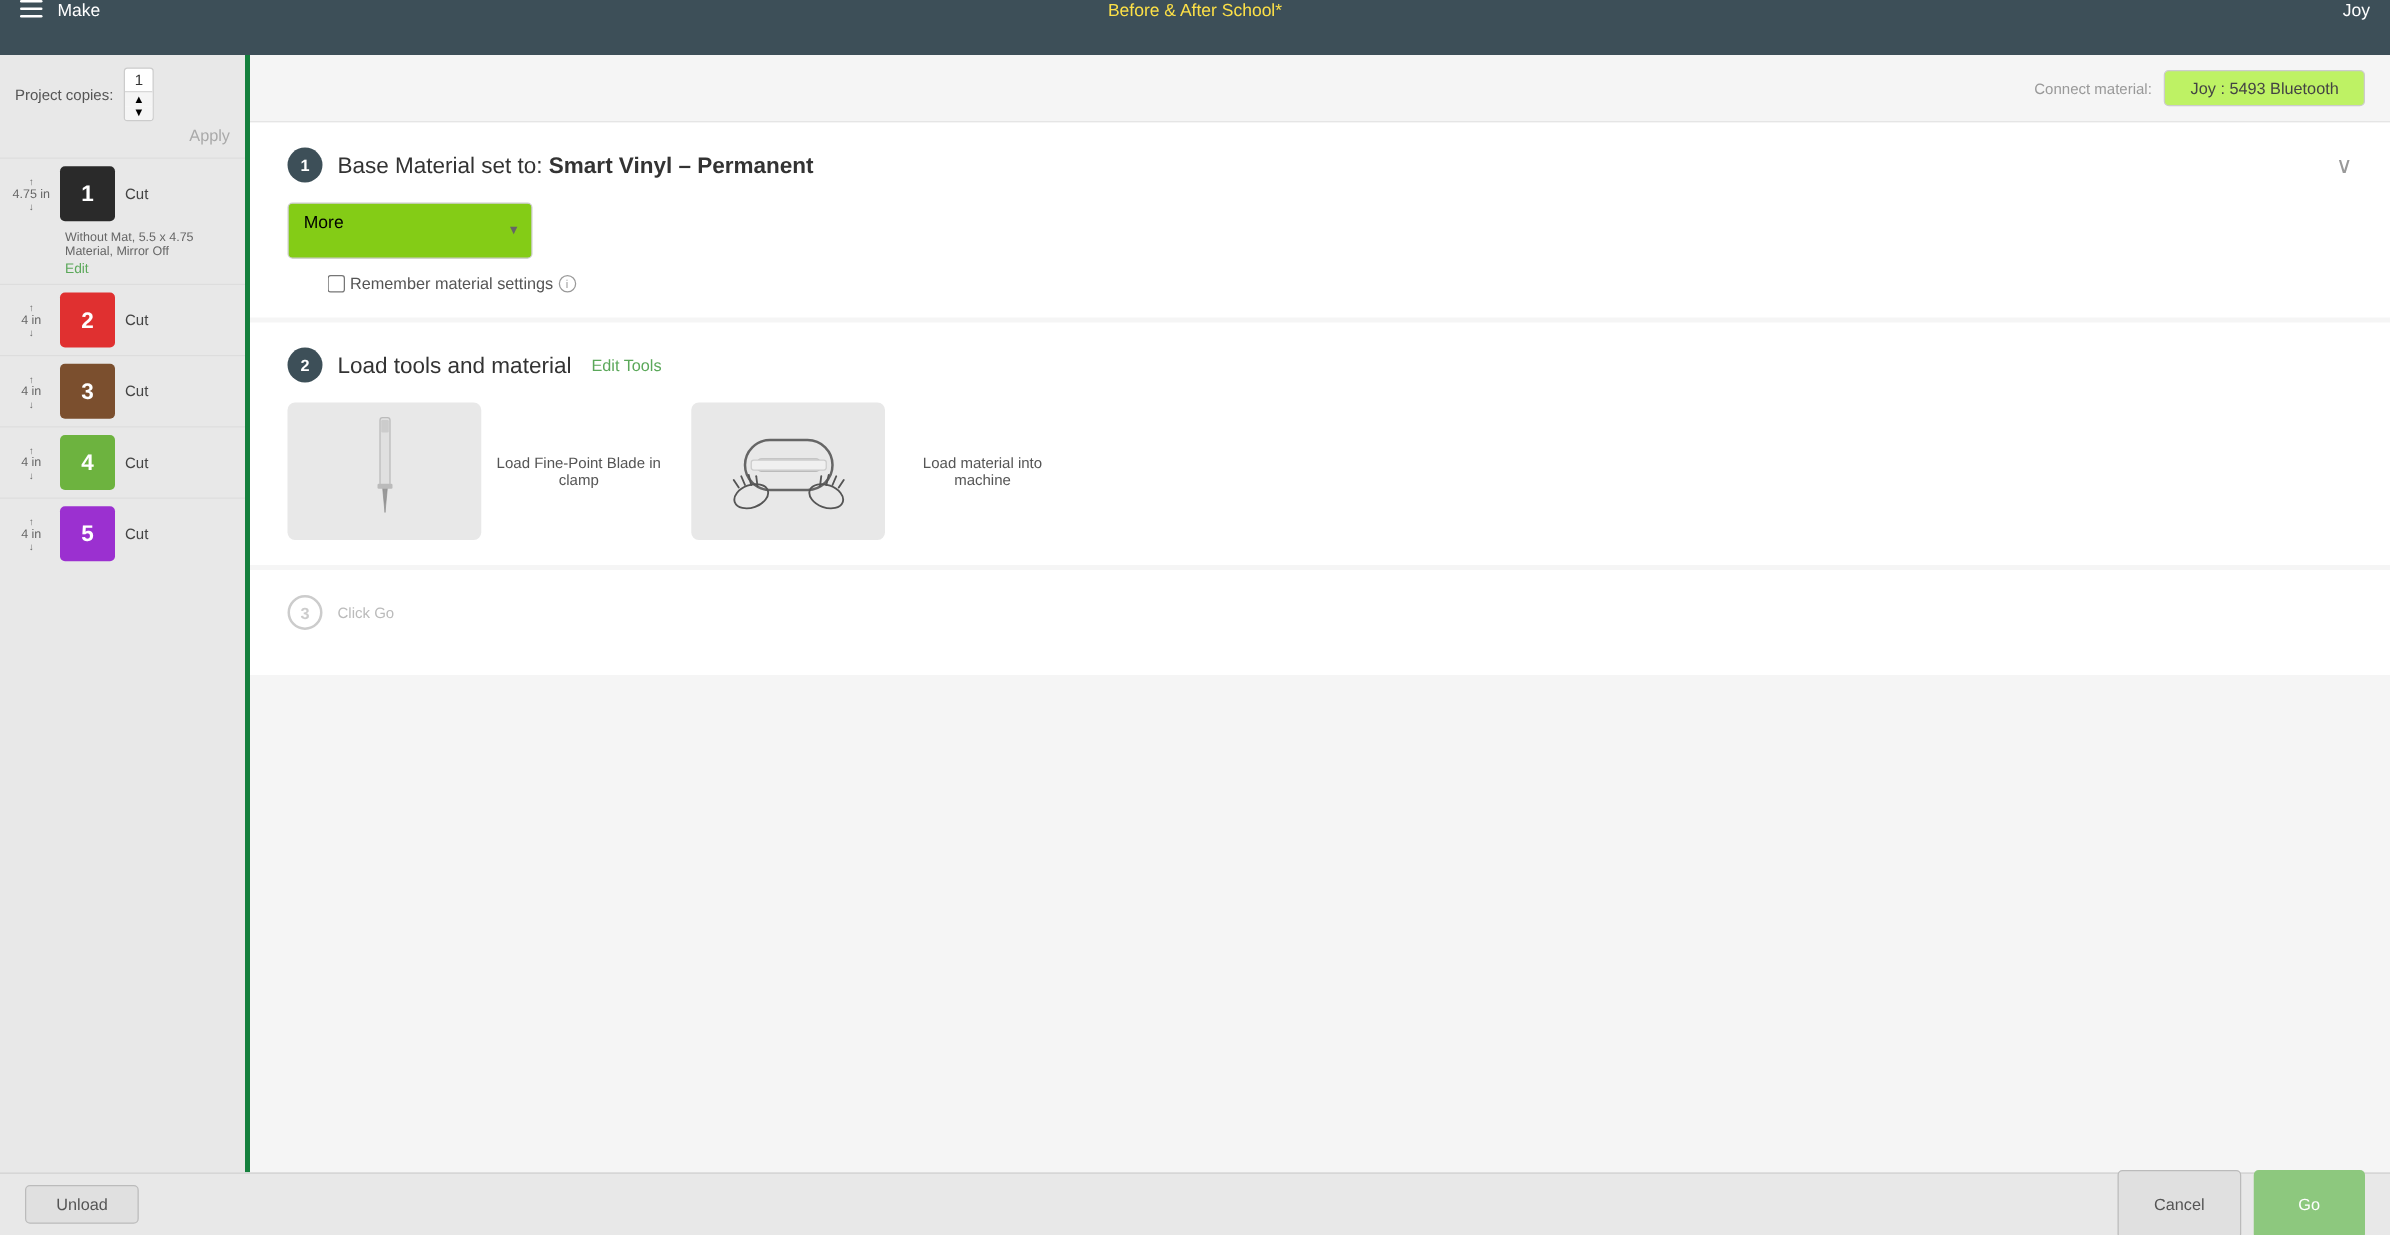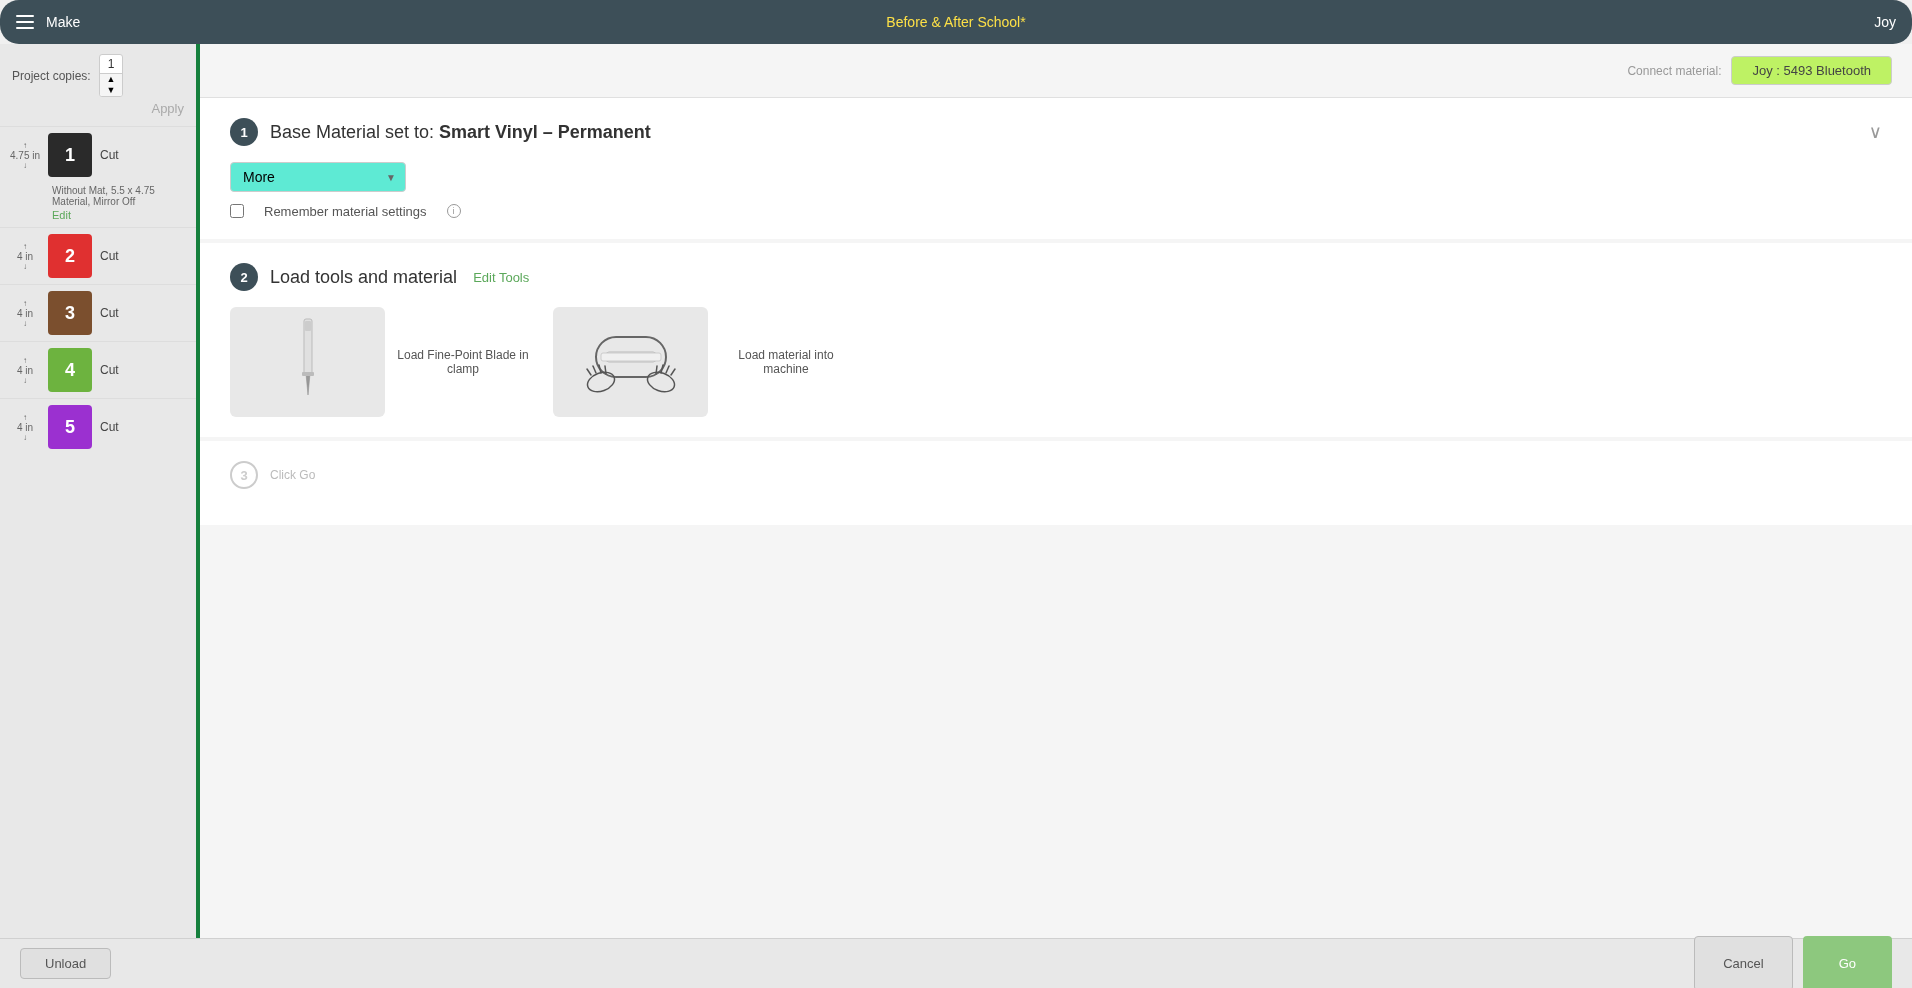--- a/index.html
+++ b/index.html
@@ -4,25 +4,23 @@
   <style>
     * { box-sizing: border-box; margin: 0; padding: 0; }
     body { font-family: 'Helvetica Neue', Arial, sans-serif; background: #f0f0f0; color: #333; height: 988px; width: 1912px; overflow: hidden; display: flex; flex-direction: column; }
 
     
     .header {
       background: #3d4f58;
       color: white;
       height: 44px;
       display: flex;
-      align-items: center;
       padding: 0 16px;
       flex-shrink: 0;
       position: relative;
-      border-radius: 19px;
     }
     .header-menu-icon {
       cursor: pointer;
       margin-right: 12px;
       display: flex; flex-direction: column; gap: 4px;
     }
     .header-menu-icon span {
       display: block; width: 18px; height: 2px; background: white; border-radius: 1px;
     }
     .header-make-label {
@@ -200,33 +198,33 @@
     
     .pressure-label {
       font-size: 13px; color: #555; margin-bottom: 8px;
     }
     .pressure-select-wrap {
       position: relative; display: inline-block; margin-bottom: 12px;
     }
     .pressure-select {
       appearance: none;
       border: 1px solid #ccc;
-      background: #5eead4;
-      padding: 6px 32px 6px 12px;
+      background: #84cc16;
+      padding: 6px 32px 21px 12px;
       font-size: 14px;
       border-radius: 4px;
-      width: 176px;
+      width: 196px;
       cursor: pointer;
     }
     .pressure-select-arrow {
       position: absolute; right: 10px; top: 50%; transform: translateY(-50%);
       pointer-events: none; color: #666; font-size: 10px;
     }
     .remember-row {
-      display: flex; align-items: flex-start; gap: 20px;
+      display: flex; align-items: center; gap: 4px; margin-left: 32px;
     }
     .remember-checkbox {
       width: 14px; height: 14px; cursor: pointer;
     }
     .remember-label {
       font-size: 13px; color: #555;
     }
     .info-icon {
       display: inline-flex; align-items: center; justify-content: center;
       width: 14px; height: 14px; border: 1px solid #999; border-radius: 50%;

